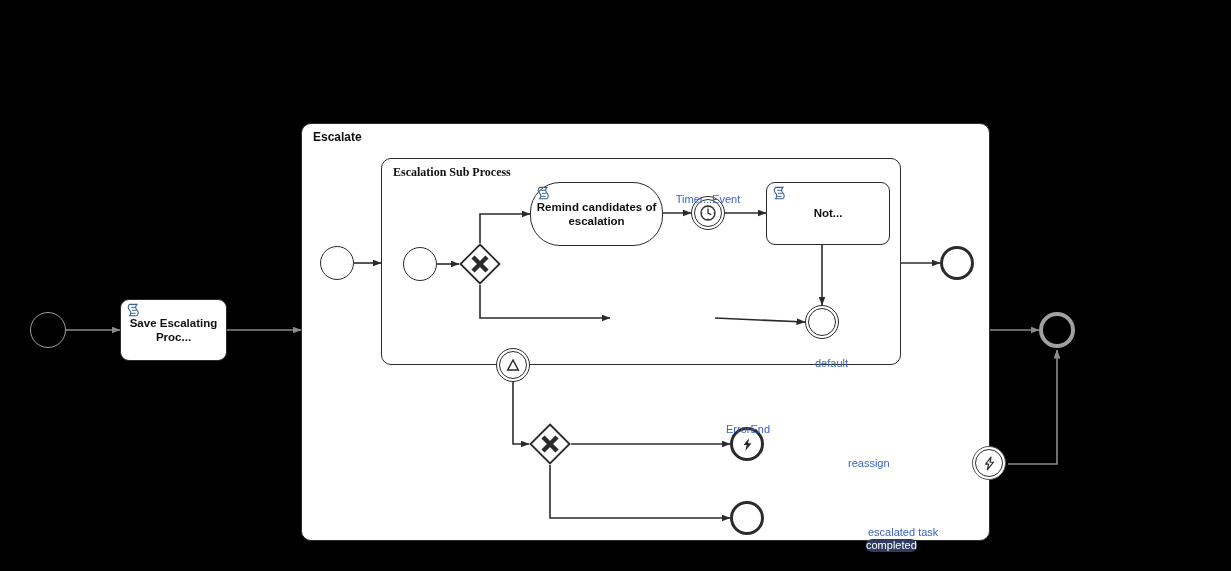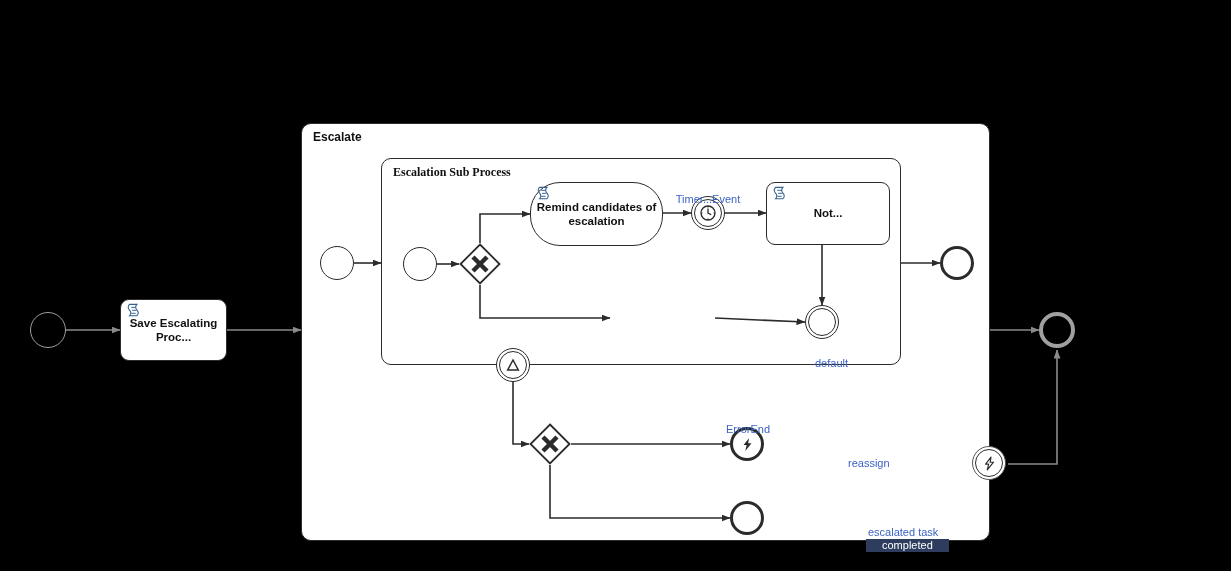--- a/index.html
+++ b/index.html
@@ -63,21 +63,21 @@
   .gateway { position: absolute; z-index: 4; width: 42px; height: 42px; }
   
   .dlabel {
     position: absolute; z-index: 5;
     color: var(--label-blue, #3b63c4);
     font-size: 11px; line-height: 13px; white-space: nowrap;
   }
   .dlabel.centered { text-align: center; }
   .dlabel.selected {
     background: var(--selection-background, #2e3d5e);
-    color: #fff; padding: 0 16px;
+    color: #fff; padding: 0 0; border-radius: 6px;
   }
 </style>
 </head>
 <body>
 
 <div class="canvas">
 
   <div class="bpmn-container lvl1" style="left:301px; top:123px; width:689px; height:418px;">
     <span class="container-label">Escalate</span>
   </div>

